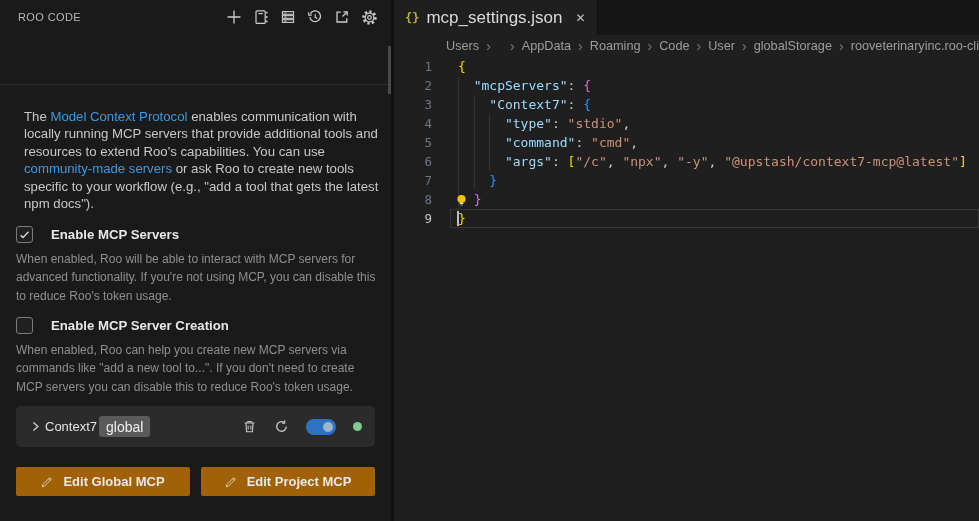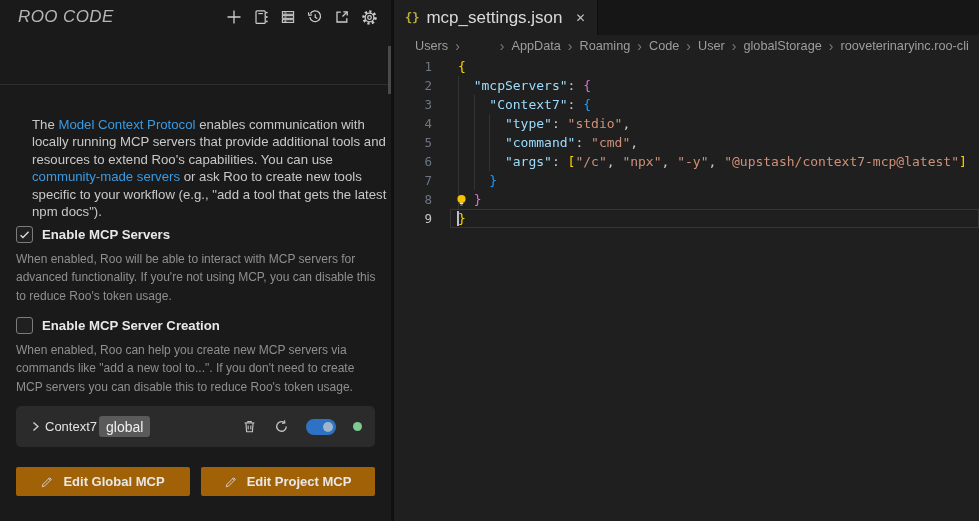--- a/index.html
+++ b/index.html
@@ -9,36 +9,36 @@
     background:#1f1f1f; color:#ccc;
     font-family:"Liberation Sans", sans-serif;
     display:flex;
   }
 
   
   .panel { position:relative; width:394px; height:100%; background:#1a1a1a; border-right:3px solid #101010; flex:none; }
   .panel-scroll { position:absolute; top:46px; right:0; width:3px; height:48px; background:#4a4a4a; }
 
   .panel-header { position:absolute; top:0; left:0; right:0; height:34px; display:flex; align-items:center; padding:0 13px 0 18px; }
-  .panel-title { font-size:17px; color:#b6b6b6; letter-spacing:.4px;font-style:italic; }
+  .panel-title { font-size:11px; color:#b6b6b6; letter-spacing:.4px; }
   .hdr-icons { margin-left:auto; display:flex; gap:11px; align-items:center; }
   .hicon { display:flex; align-items:center; cursor:pointer; }
   .hicon svg { display:block; }
 
   .title-row { position:absolute; top:44px; left:18px; right:16px; display:flex; align-items:center; }
   .page-title { font-size:15.5px; font-weight:bold; color:#ebebeb; margin:0; }
   .done-btn { margin-left:auto; background:var(--accent,#0e7ad6); color:#fff; border:none; border-radius:2px;
               font-weight:bold; font-size:13px; padding:5px 15px; font-family:inherit; cursor:pointer; }
 
   .divider { position:absolute; top:84px; left:0; right:0; border-top:1px solid #2e2e2e; }
 
-  .intro { position:absolute; top:100px; left:16px; width:366px; font-size:13.2px; line-height:17.4px; color:#c8c8c8; margin:16px; }
+  .intro { position:absolute; top:100px; left:16px; width:366px; font-size:13.2px; line-height:17.4px; color:#c8c8c8; margin:8px; }
   .intro a { color:var(--link,#3b9ae1); text-decoration:none; cursor:pointer; }
 
-  .cb-row { position:absolute; left:16px; display:flex; align-items:center; gap:9px; }
+  .cb-row { position:absolute; left:16px; display:flex; align-items:center; gap:18px; }
   .cb-row.one { top:226px; } .cb-row.two { top:317px; }
   .checkbox { width:17px; height:17px; border:1px solid #7c7c7c; border-radius:3px; background:#202020;
               display:flex; align-items:center; justify-content:center; cursor:pointer; flex:none; }
   .cb-label { font-weight:bold; font-size:13.2px; color:#e8e8e8; }
   .cb-desc { position:absolute; left:16px; width:362px; font-size:12px; line-height:18.3px; color:#8f8f8f; }
   .cb-desc.one { top:250px; } .cb-desc.two { top:341px; }
 
   .server-row { position:absolute; top:406px; left:16px; right:16px; height:41px; background:#2b2b2b; border-radius:5px;
                 display:flex; align-items:center; padding:0 13px; }
   .server-name { margin-left:3px; font-size:13px; color:#e3e3e3; }
@@ -55,21 +55,21 @@
   
   .editor { position:relative; flex:1; height:100%; background:#1f1f1f; }
   .tabbar { position:absolute; top:0; left:0; right:0; height:35px; background:#161616; display:flex; }
   .tab { height:100%; background:#1f1f1f; display:flex; align-items:center; padding:0 11px; gap:7px;
          border-right:1px solid #0d0d0d; cursor:pointer; }
   .tab-braces { color:#b9af3e; font-family:"DejaVu Sans Mono", monospace; font-size:12px; font-weight:bold; }
   .tab-label { font-size:17px; color:#dadada; }
   .tab-close { color:#c2c2c2; font-size:12px; margin-left:6px; cursor:pointer; }
 
   .breadcrumb { position:absolute; top:35px; left:0; right:0; height:22px; display:flex; align-items:center;
-                padding-left:21px; font-size:12.7px; color:#9d9d9d; white-space:nowrap; overflow:hidden; }
+                padding-left:52px; font-size:12.7px; color:#9d9d9d; white-space:nowrap; overflow:hidden; }
   .bc-item { cursor:pointer; }
   .bc-sep { margin:0 7px; color:#7c7c7c; font-size:14px; }
   .bc-empty { display:inline-block; width:26px; }
 
   .code { position:absolute; top:57px; left:0; right:0; bottom:0;
           font-family:"DejaVu Sans Mono","Liberation Mono",monospace; font-size:13px; line-height:19px; }
   .code-row { display:flex; height:19px; }
   .ln { width:38px; text-align:right; color:#6e7681; flex:none; font-size:12.5px; }
   .lc { margin-left:26px; white-space:pre; }
   .code-row.current .ln { color:#c6c6c6; }

